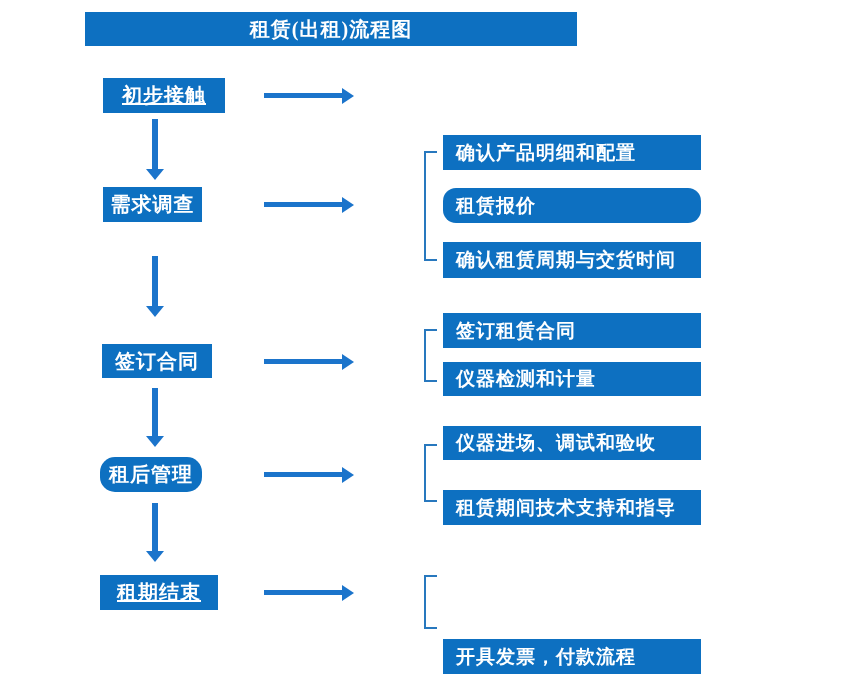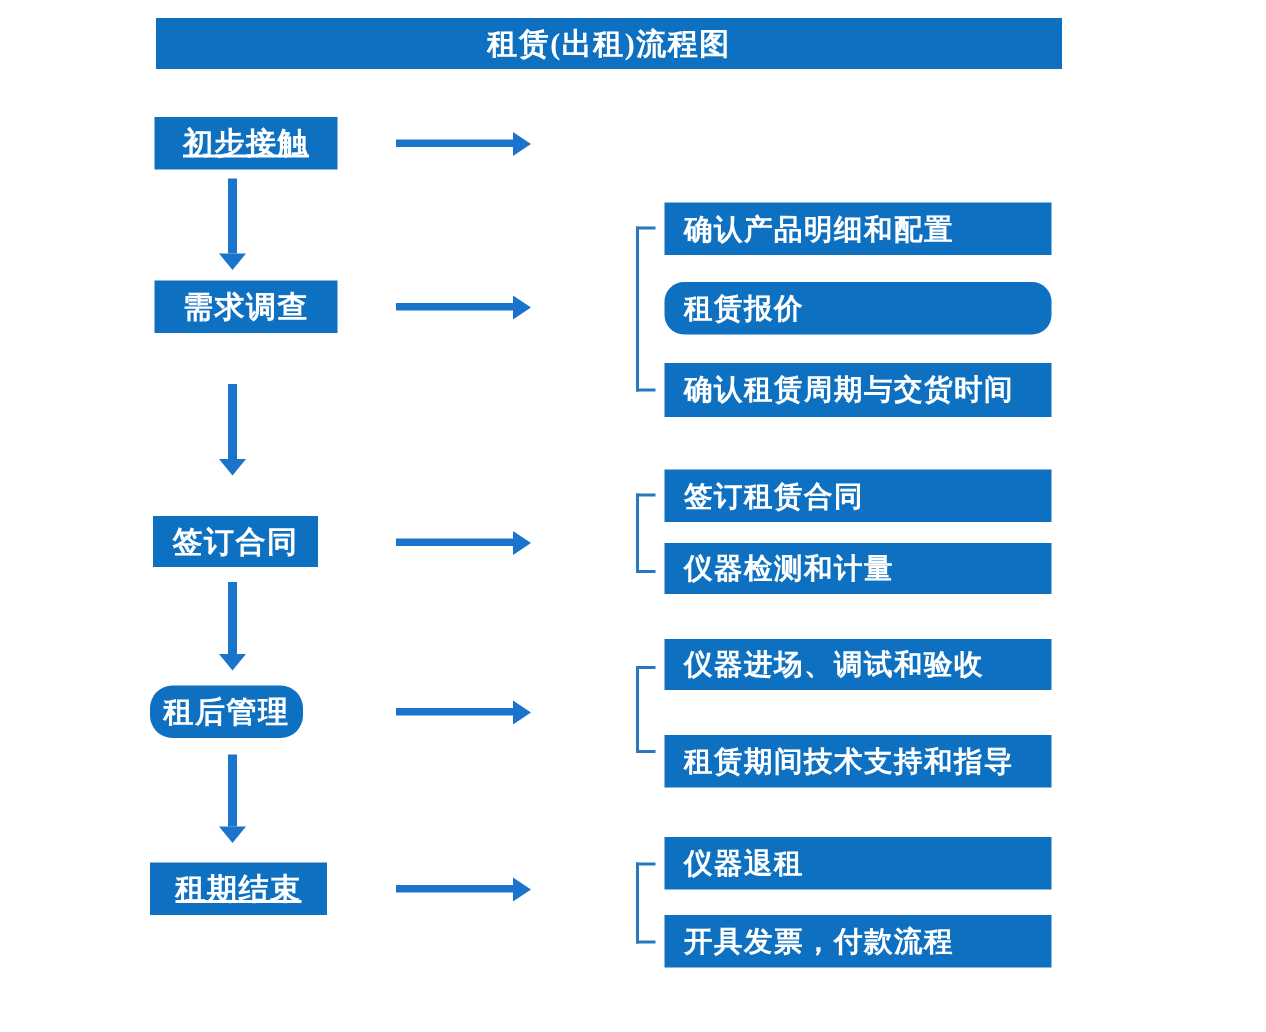--- a/index.html
+++ b/index.html
@@ -13,45 +13,45 @@
   .bluebox{
     position:absolute;
     background:var(--box,#0d70c1);
     color:var(--text,#ffffff);
     font-weight:bold;
     display:flex;align-items:center;
     box-sizing:border-box;
     letter-spacing:1px;
   }
   .title-bar{
-    left:104px;top:12px;width:604px;height:34px;
+    left:85px;top:12px;width:492px;height:34px;
     justify-content:center;font-size:20px;
   }
   .step{justify-content:center;font-size:20px;}
   .detail{justify-content:flex-start;padding-left:13px;font-size:19px;}
 
   
   .s1{left:103px;top:78px;width:122px;height:35px;text-decoration:underline;}
-  .s2{left:103px;top:187px;width:122px;height:35px;}
+  .s2{left:103px;top:187px;width:99px;height:35px;}
   .s3{left:102px;top:344px;width:110px;height:34px;}
   .s4{left:100px;top:457px;width:102px;height:35px;border-radius:15px;}
   .s5{left:100px;top:575px;width:118px;height:35px;text-decoration:underline;}
 
   
   .detail{left:443px;width:258px;height:35px;}
   .d1{top:78px;}
   .d2{top:135px;}
   .d3{top:188px;border-radius:13px;}
   .d4{top:242px;height:36px;}
   .d5{top:313px;}
   .d6{top:362px;height:34px;}
   .d7{top:426px;height:34px;}
   .d8{top:490px;}
   .d9{top:558px;}
-  .d10{top:610px;}
+  .d10{top:639px;}
 
   
   .varrow{
     position:absolute;width:6px;left:152px;
     background:var(--arrow,#1b74cb);
   }
   .varrow::after{
     content:"";position:absolute;left:50%;bottom:-11px;
     transform:translateX(-50%);
     border:9px solid transparent;border-bottom:0;
@@ -123,16 +123,15 @@
   <div class="bracket b3"></div>
   <div class="bracket b4"></div>
 
   <div class="bluebox detail d2">确认产品明细和配置</div>
   <div class="bluebox detail d3">租赁报价</div>
   <div class="bluebox detail d4">确认租赁周期与交货时间</div>
   <div class="bluebox detail d5">签订租赁合同</div>
   <div class="bluebox detail d6">仪器检测和计量</div>
   <div class="bluebox detail d7">仪器进场、调试和验收</div>
   <div class="bluebox detail d8">租赁期间技术支持和指导</div>
-  <div class="bluebox detail d9">仪器退租</div>
   <div class="bluebox detail d10">开具发票，付款流程</div>
 
 </div>
 
 </body></html>

